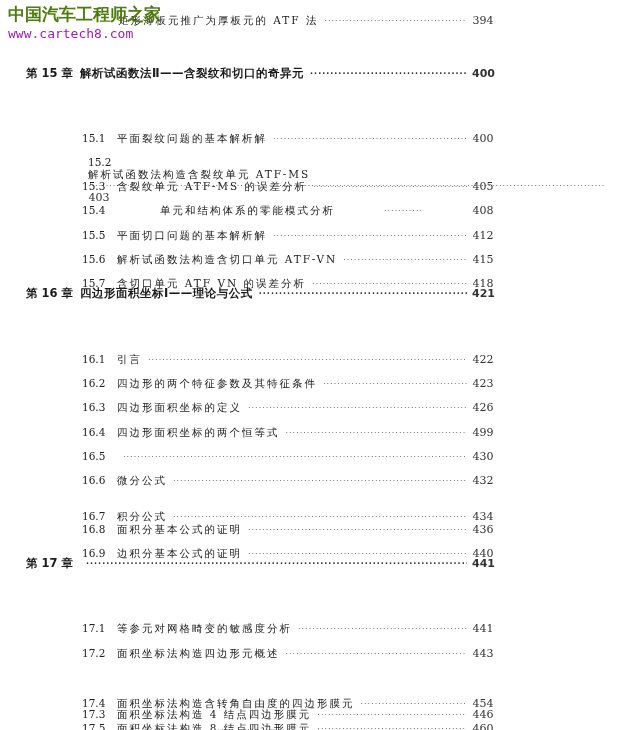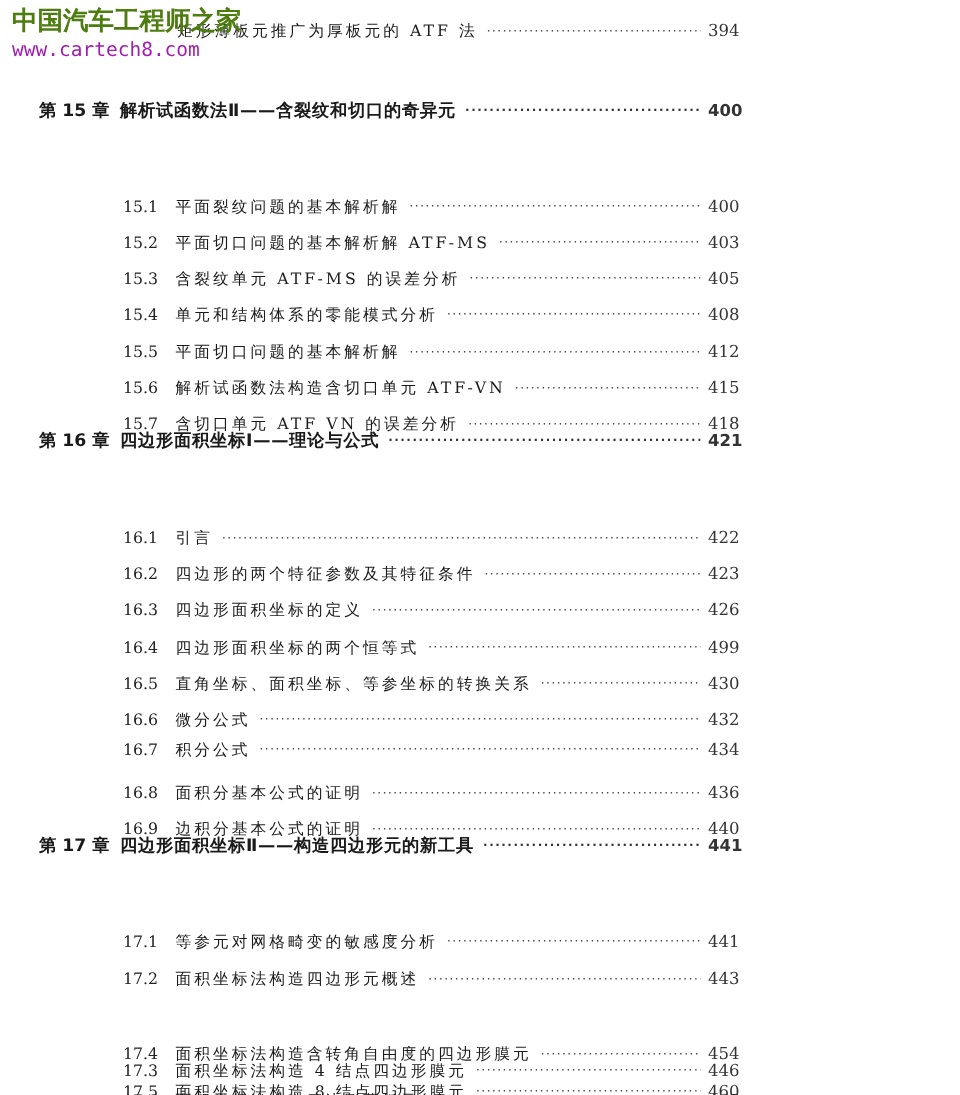--- a/index.html
+++ b/index.html
@@ -62,21 +62,21 @@
       letter-spacing: 1px;
       position: relative;
       top: -1px;
     }
     .toc-line .leader::before {
       content: "··················································································································································";
     }
     .toc-line .page {
       flex: none;
       width: 22px;
-      text-align: left;
+      text-align: center;
       font-size: 11px;
       color: #333;
     }
     .chapter {
       left: 26px;
       width: 468px;
       font-weight: bold;
       font-family: "DejaVu Sans", sans-serif;
       font-size: 11.5px;
     }
@@ -125,33 +125,33 @@
     <span class="title">解析试函数法Ⅱ——含裂纹和切口的奇异元</span>
     <span class="leader"></span>
     <span class="page">400</span>
   </div>
   <div class="toc-line section" style="top:90px;">
     <span class="num">15.1</span>
     <span class="title">平面裂纹问题的基本解析解</span>
     <span class="leader"></span>
     <span class="page">400</span>
   </div>
-  <div class="toc-line section" style="top:114px;">
+  <div class="toc-line section" style="top:114px;flex-direction:column;">
     <span class="num">15.2</span>
-    <span class="title">平面切口问题的基本解析解 ATF-MS</span>
+    <span class="title">解析试函数法构造含裂纹单元 ATF-MS</span>
     <span class="leader"></span>
     <span class="page">403</span>
   </div>
   <div class="toc-line section" style="top:138px;">
     <span class="num">15.3</span>
     <span class="title">含裂纹单元 ATF-MS 的误差分析</span>
     <span class="leader"></span>
     <span class="page">405</span>
   </div>
-  <div class="toc-line section" style="top:162px;">
+  <div class="toc-line section" style="top:162px;gap:43px;">
     <span class="num">15.4</span>
     <span class="title">单元和结构体系的零能模式分析</span>
     <span class="leader"></span>
     <span class="page">408</span>
   </div>
   <div class="toc-line section" style="top:187px;">
     <span class="num">15.5</span>
     <span class="title">平面切口问题的基本解析解</span>
     <span class="leader"></span>
     <span class="page">412</span>
@@ -194,52 +194,50 @@
     <span class="page">426</span>
   </div>
   <div class="toc-line section" style="top:384px;">
     <span class="num">16.4</span>
     <span class="title">四边形面积坐标的两个恒等式</span>
     <span class="leader"></span>
     <span class="page">499</span>
   </div>
   <div class="toc-line section" style="top:408px;">
     <span class="num">16.5</span>
-    <span class="title">直角坐标、面积坐标、等参坐标的转换关系</span>
     <span class="leader"></span>
     <span class="page">430</span>
   </div>
   <div class="toc-line section" style="top:432px;">
     <span class="num">16.6</span>
     <span class="title">微分公式</span>
     <span class="leader"></span>
     <span class="page">432</span>
   </div>
-  <div class="toc-line section" style="top:452px;">
+  <div class="toc-line section" style="top:468px;">
     <span class="num">16.7</span>
     <span class="title">积分公式</span>
     <span class="leader"></span>
     <span class="page">434</span>
   </div>
   <div class="toc-line section" style="top:481px;">
     <span class="num">16.8</span>
     <span class="title">面积分基本公式的证明</span>
     <span class="leader"></span>
     <span class="page">436</span>
   </div>
   <div class="toc-line section" style="top:505px;">
     <span class="num">16.9</span>
     <span class="title">边积分基本公式的证明</span>
     <span class="leader"></span>
     <span class="page">440</span>
   </div>
 
   <div class="toc-line chapter" style="top:556px;">
     <span class="num">第 17 章</span>
-    <span class="title">四边形面积坐标Ⅱ——构造四边形元的新工具</span>
     <span class="leader"></span>
     <span class="page">441</span>
   </div>
   <div class="toc-line section" style="top:580px;">
     <span class="num">17.1</span>
     <span class="title">等参元对网格畸变的敏感度分析</span>
     <span class="leader"></span>
     <span class="page">441</span>
   </div>
   <div class="toc-line section" style="top:605px;">

